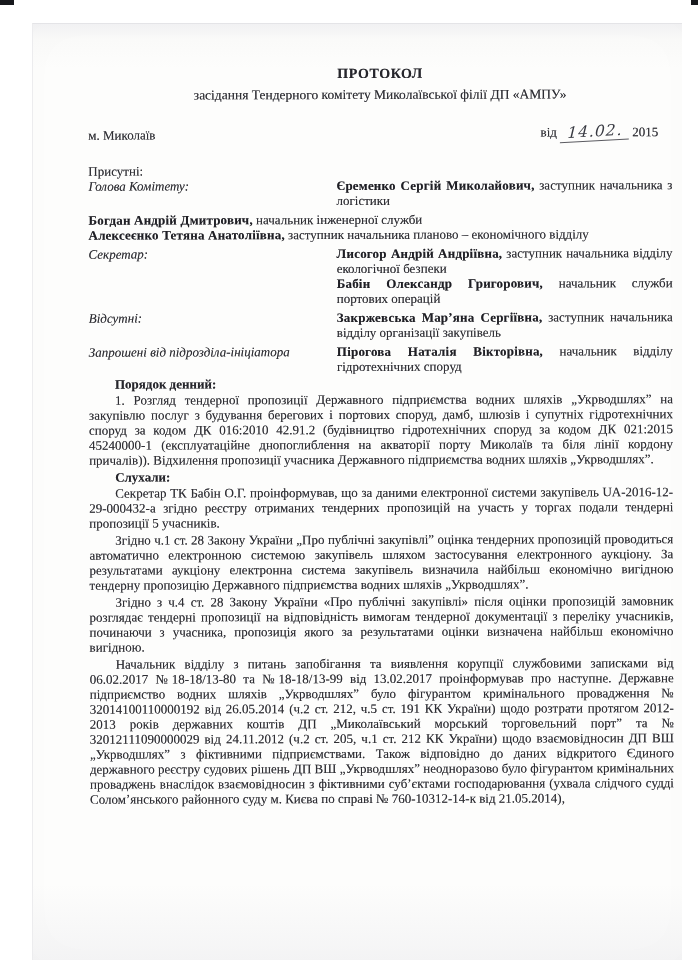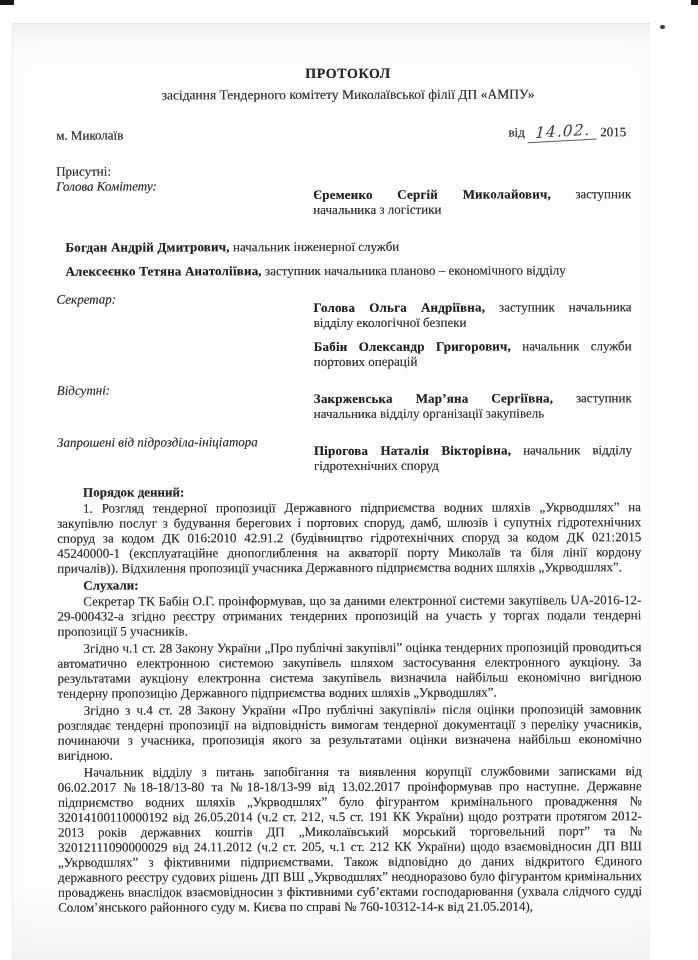--- a/index.html
+++ b/index.html
@@ -3,25 +3,26 @@
 <meta charset="utf-8">
 <style>
   html,body{margin:0;padding:0;}
   body{
     width:698px;height:960px;position:relative;overflow:hidden;
     background:#ffffff;
     font-family:"Liberation Serif","DejaVu Serif",serif;
   }
   
   .page{
-    position:absolute;left:12px;top:23px;width:637px;height:937px;
+    position:absolute;left:32px;top:23px;width:637px;height:937px;
     background:linear-gradient(180deg,#f2f2f4 0px,#fafaf9 16px,#fdfdfc 44px,#fdfdfc 860px,#f4f4f5 937px);
     border-left:1px solid #ececee;
     border-top:1px solid #e4e4e7;
     box-shadow:inset 0 0 50px rgba(0,0,0,0.012);
+    padding-left:12px;
   }
   .content{
     position:relative;
     padding:42px 9px 0 44px;
     width:584px;
     color:#2e2e34;
     font-size:13px;line-height:15px;
     transform:rotate(-0.15deg);
     text-shadow:0 0 0.35px rgba(40,40,46,0.55);
   }
@@ -51,21 +52,21 @@
     margin:0 3px;
     transform:rotate(-3deg) skewX(-6deg);
     text-shadow:none;
   }
 
   .present{margin-top:21px;}
   .att-group{display:flex;margin-top:4px;}
   .att-group.first{margin-top:0;}
   .att-label{width:248px;flex:0 0 248px;font-style:italic;}
   .att-entries{width:336px;flex:1;}
-  .att-entries p{margin:9px;text-align:justify;}
+  .att-entries p{margin:0;text-align:justify;}
   .att-entries b{color:#1f1f25;letter-spacing:0.2px;}
 
   .section-heading{font-weight:bold;color:#26262c;margin:0;}
   .agenda-heading{margin-top:12px;}
   .heard-heading{margin-top:13px;}
   .para{margin:2px 0 0 0;text-align:justify;text-indent:26px;}
   .para.tight{margin-top:1px;}
 </style>
 </head>
 <body>
@@ -98,21 +99,21 @@
     <div class="att-group">
       <div class="att-entries">
         <p><b>Богдан Андрій Дмитрович,</b><span> начальник інженерної служби</span></p>
         <p><b>Алексеєнко Тетяна Анатоліївна,</b><span> заступник начальника планово – економічного відділу</span></p>
       </div>
     </div>
 
     <div class="att-group">
       <div class="att-label">Секретар:</div>
       <div class="att-entries">
-        <p><b>Голова Ольга Андріївна,</b><span> заступник начальника відділу екологічної безпеки</span></p>
+        <p><b>Лисогор Андрій Андріївна,</b><span> заступник начальника відділу екологічної безпеки</span></p>
         <p><b>Бабін Олександр Григорович,</b><span> начальник служби портових операцій</span></p>
       </div>
     </div>
 
     <div class="att-group">
       <div class="att-label">Відсутні:</div>
       <div class="att-entries">
         <p><b>Закржевська Мар’яна Сергіївна,</b><span> заступник начальника відділу організації закупівель</span></p>
       </div>
     </div>

